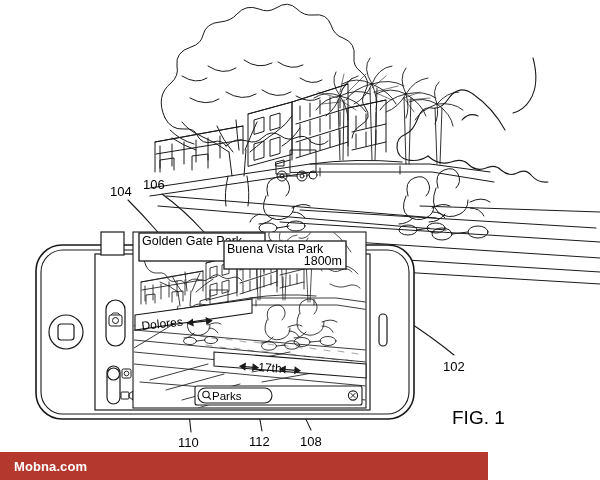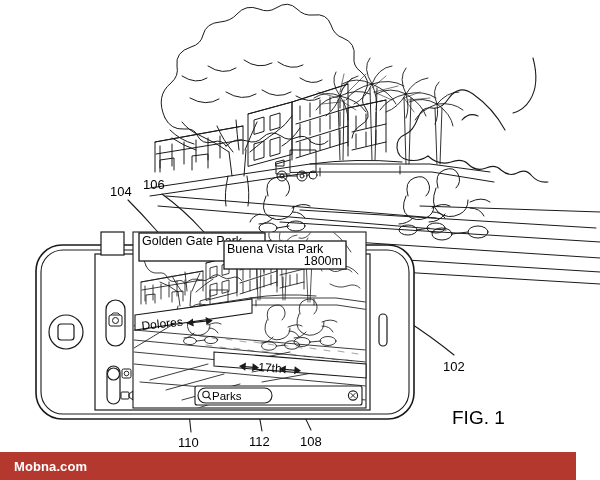--- a/index.html
+++ b/index.html
@@ -2,21 +2,21 @@
 <html><head>
 <meta charset="utf-8">
 <style>
   html,body{margin:0;padding:0;background:#fff;}
   body{
     width:600px;height:480px;overflow:hidden;position:relative;
     font-family:"Liberation Sans", sans-serif;color:#000;
   }
   #figure{position:absolute;inset:0;width:600px;height:480px;}
   .wm-bar{
-    position:absolute;left:0;top:452px;width:576px;height:28px;
+    position:absolute;left:0;top:452px;width:488px;height:28px;
     display:flex;align-items:center;
   }
   .wm-text{
     color:#fff;font-size:13px;font-weight:bold;padding-left:14px;
     letter-spacing:.1px;font-family:"Liberation Sans", sans-serif;
   }
   svg text{font-family:"Liberation Sans", sans-serif;fill:#000;}
 </style>
 </head>
 <body>

